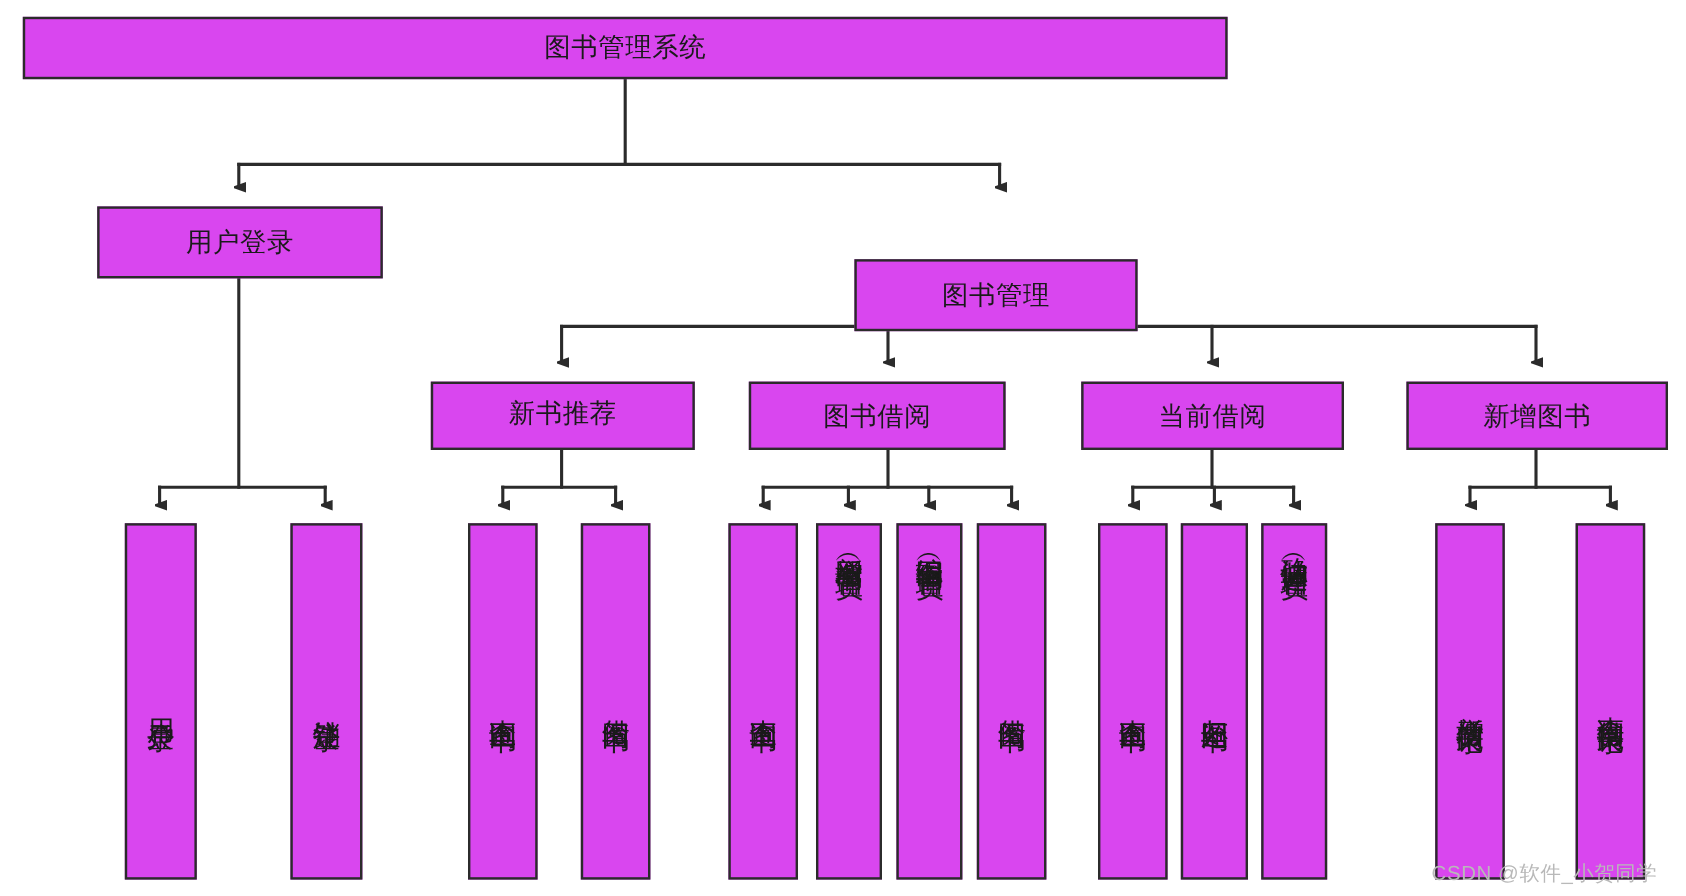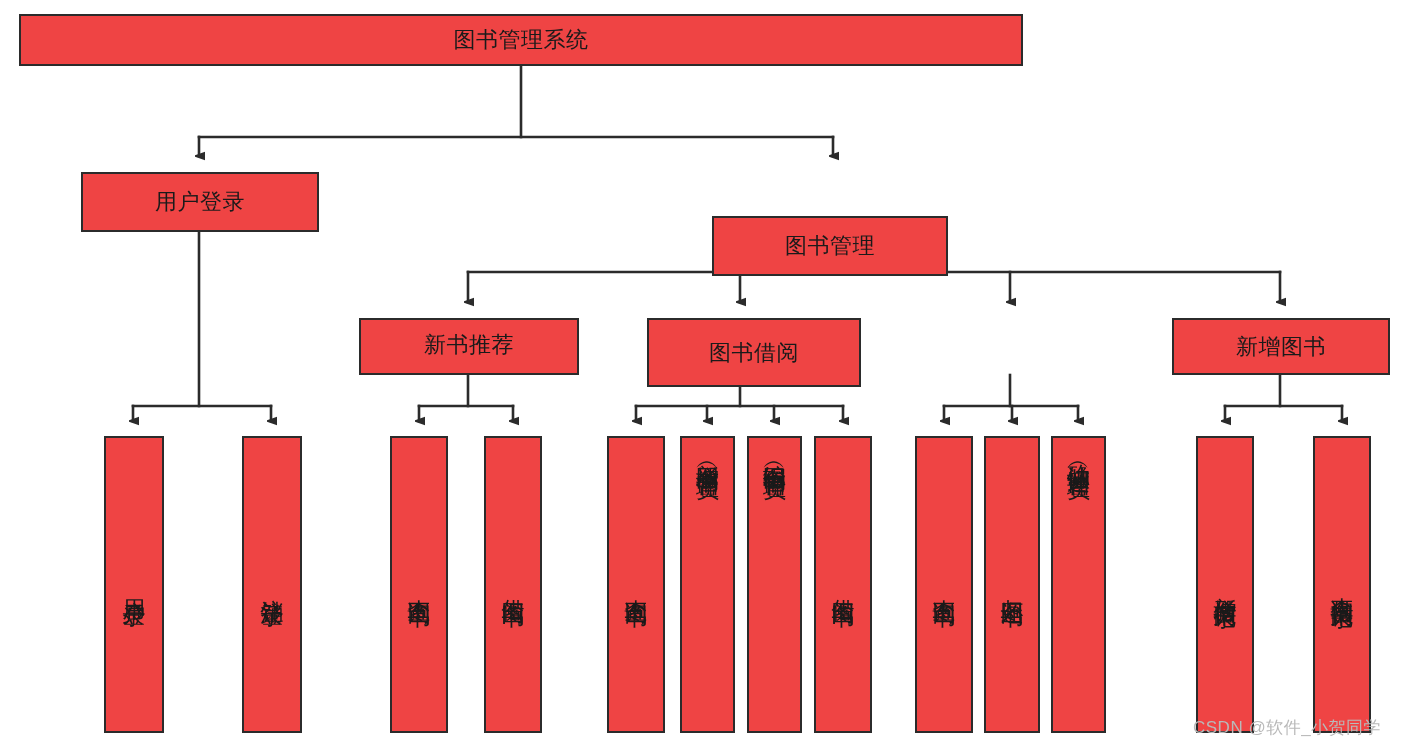--- a/index.html
+++ b/index.html
@@ -21,21 +21,21 @@
     position: absolute;
     left: 0;
     top: 0;
     width: 1405px;
     height: 747px;
     pointer-events: none;
   }
   .node {
     position: absolute;
     box-sizing: border-box;
-    background: #ef4444;
+    background: #d946ef;
     border: 2.5px solid #2b2b2b;
     display: flex;
     align-items: center;
     justify-content: center;
     z-index: 2;
   }
   .node .lbl {
     color: #1a1a1a;
     text-align: center;
     line-height: 1.0;
@@ -136,24 +136,27 @@
   </div>
 
   <div class="node horiz" style="left:712px; top:172px; width:236px; height:60px;margin-top:44px;">
     <span class="lbl">图书管理</span>
   </div>
 
   <div class="node horiz" style="left:359px; top:318px; width:220px; height:57px;font-family:Liberation Mono, monospace;">
     <span class="lbl">新书推荐</span>
   </div>
 
-  <div class="node horiz" style="left:647px; top:318px; width:214px; height:69px;">
+  <div class="node horiz" style="left:624px; top:318px; width:214px; height:57px;">
     <span class="lbl">图书借阅</span>
   </div>
 
+  <div class="node horiz" style="left:901px; top:318px; width:219px; height:57px;">
+    <span class="lbl">当前借阅</span>
+  </div>
 
   <div class="node horiz" style="left:1172px; top:318px; width:218px; height:57px;">
     <span class="lbl">新增图书</span>
   </div>
 
   <div class="node vert centered" style="left:104px; top:436px; width:60px; height:297px;">
     <span class="lbl">用户登录</span>
   </div>
 
   <div class="node vert centered" style="left:242px; top:436px; width:60px; height:297px;">

